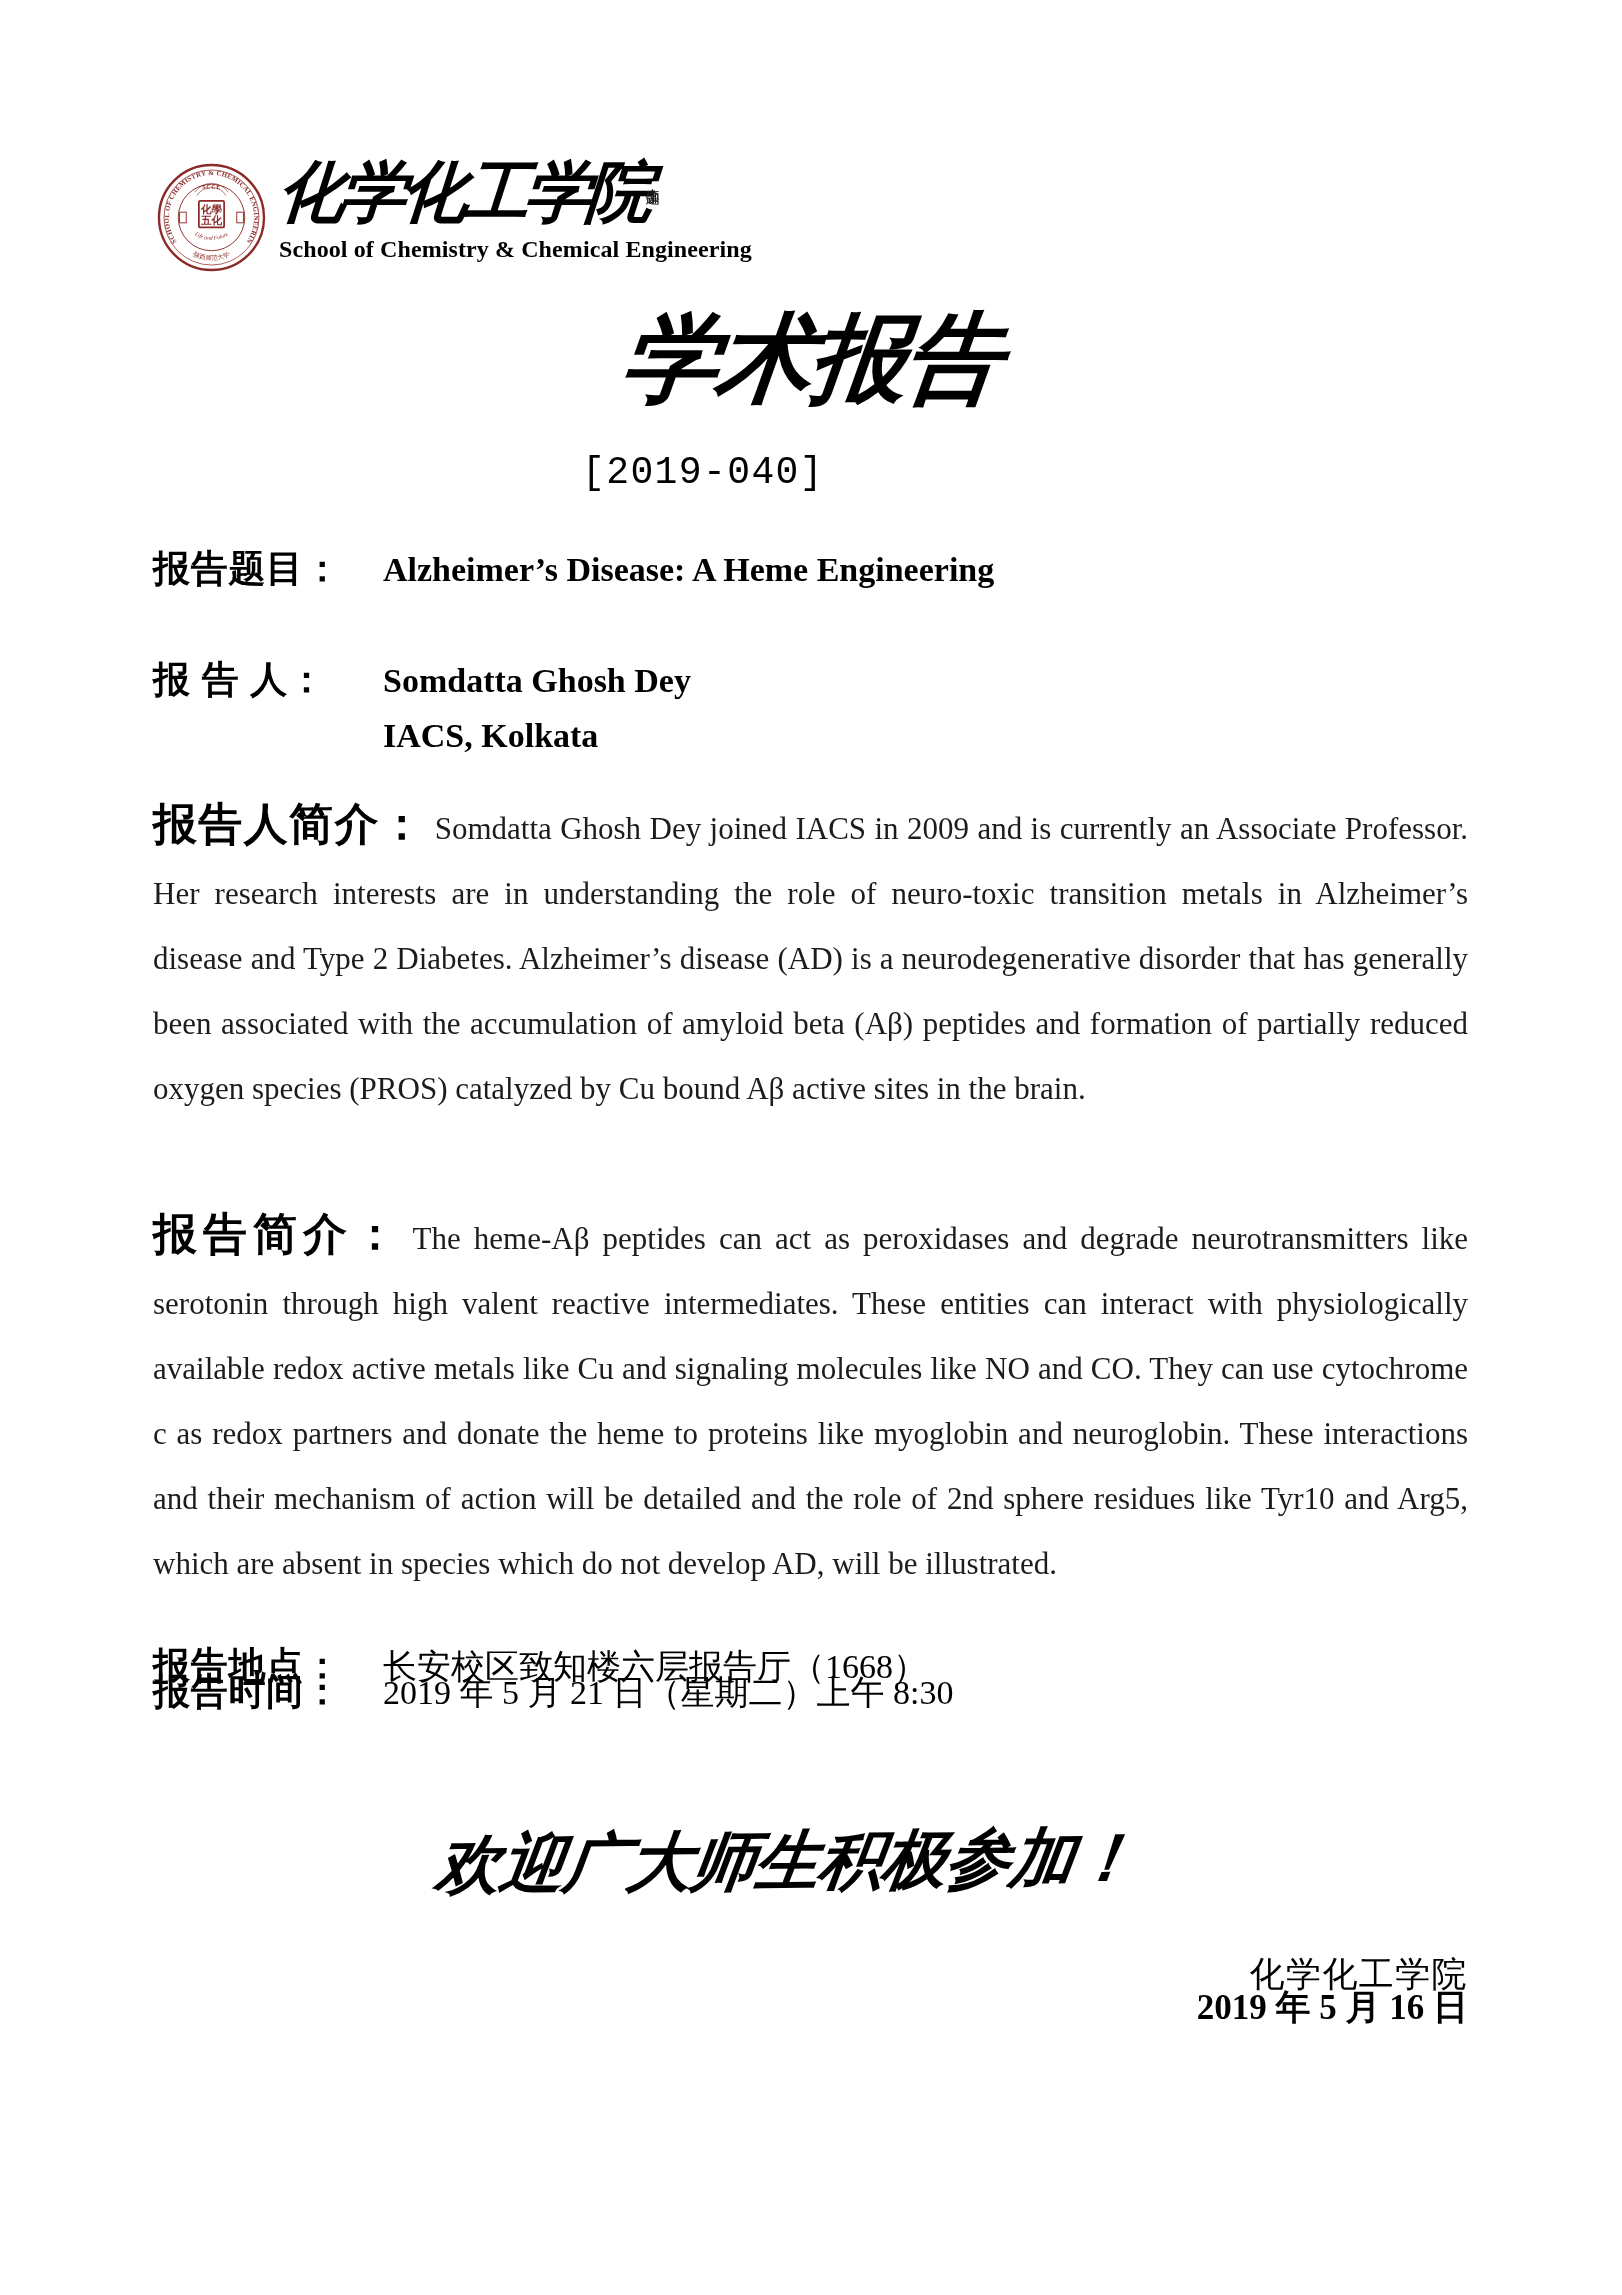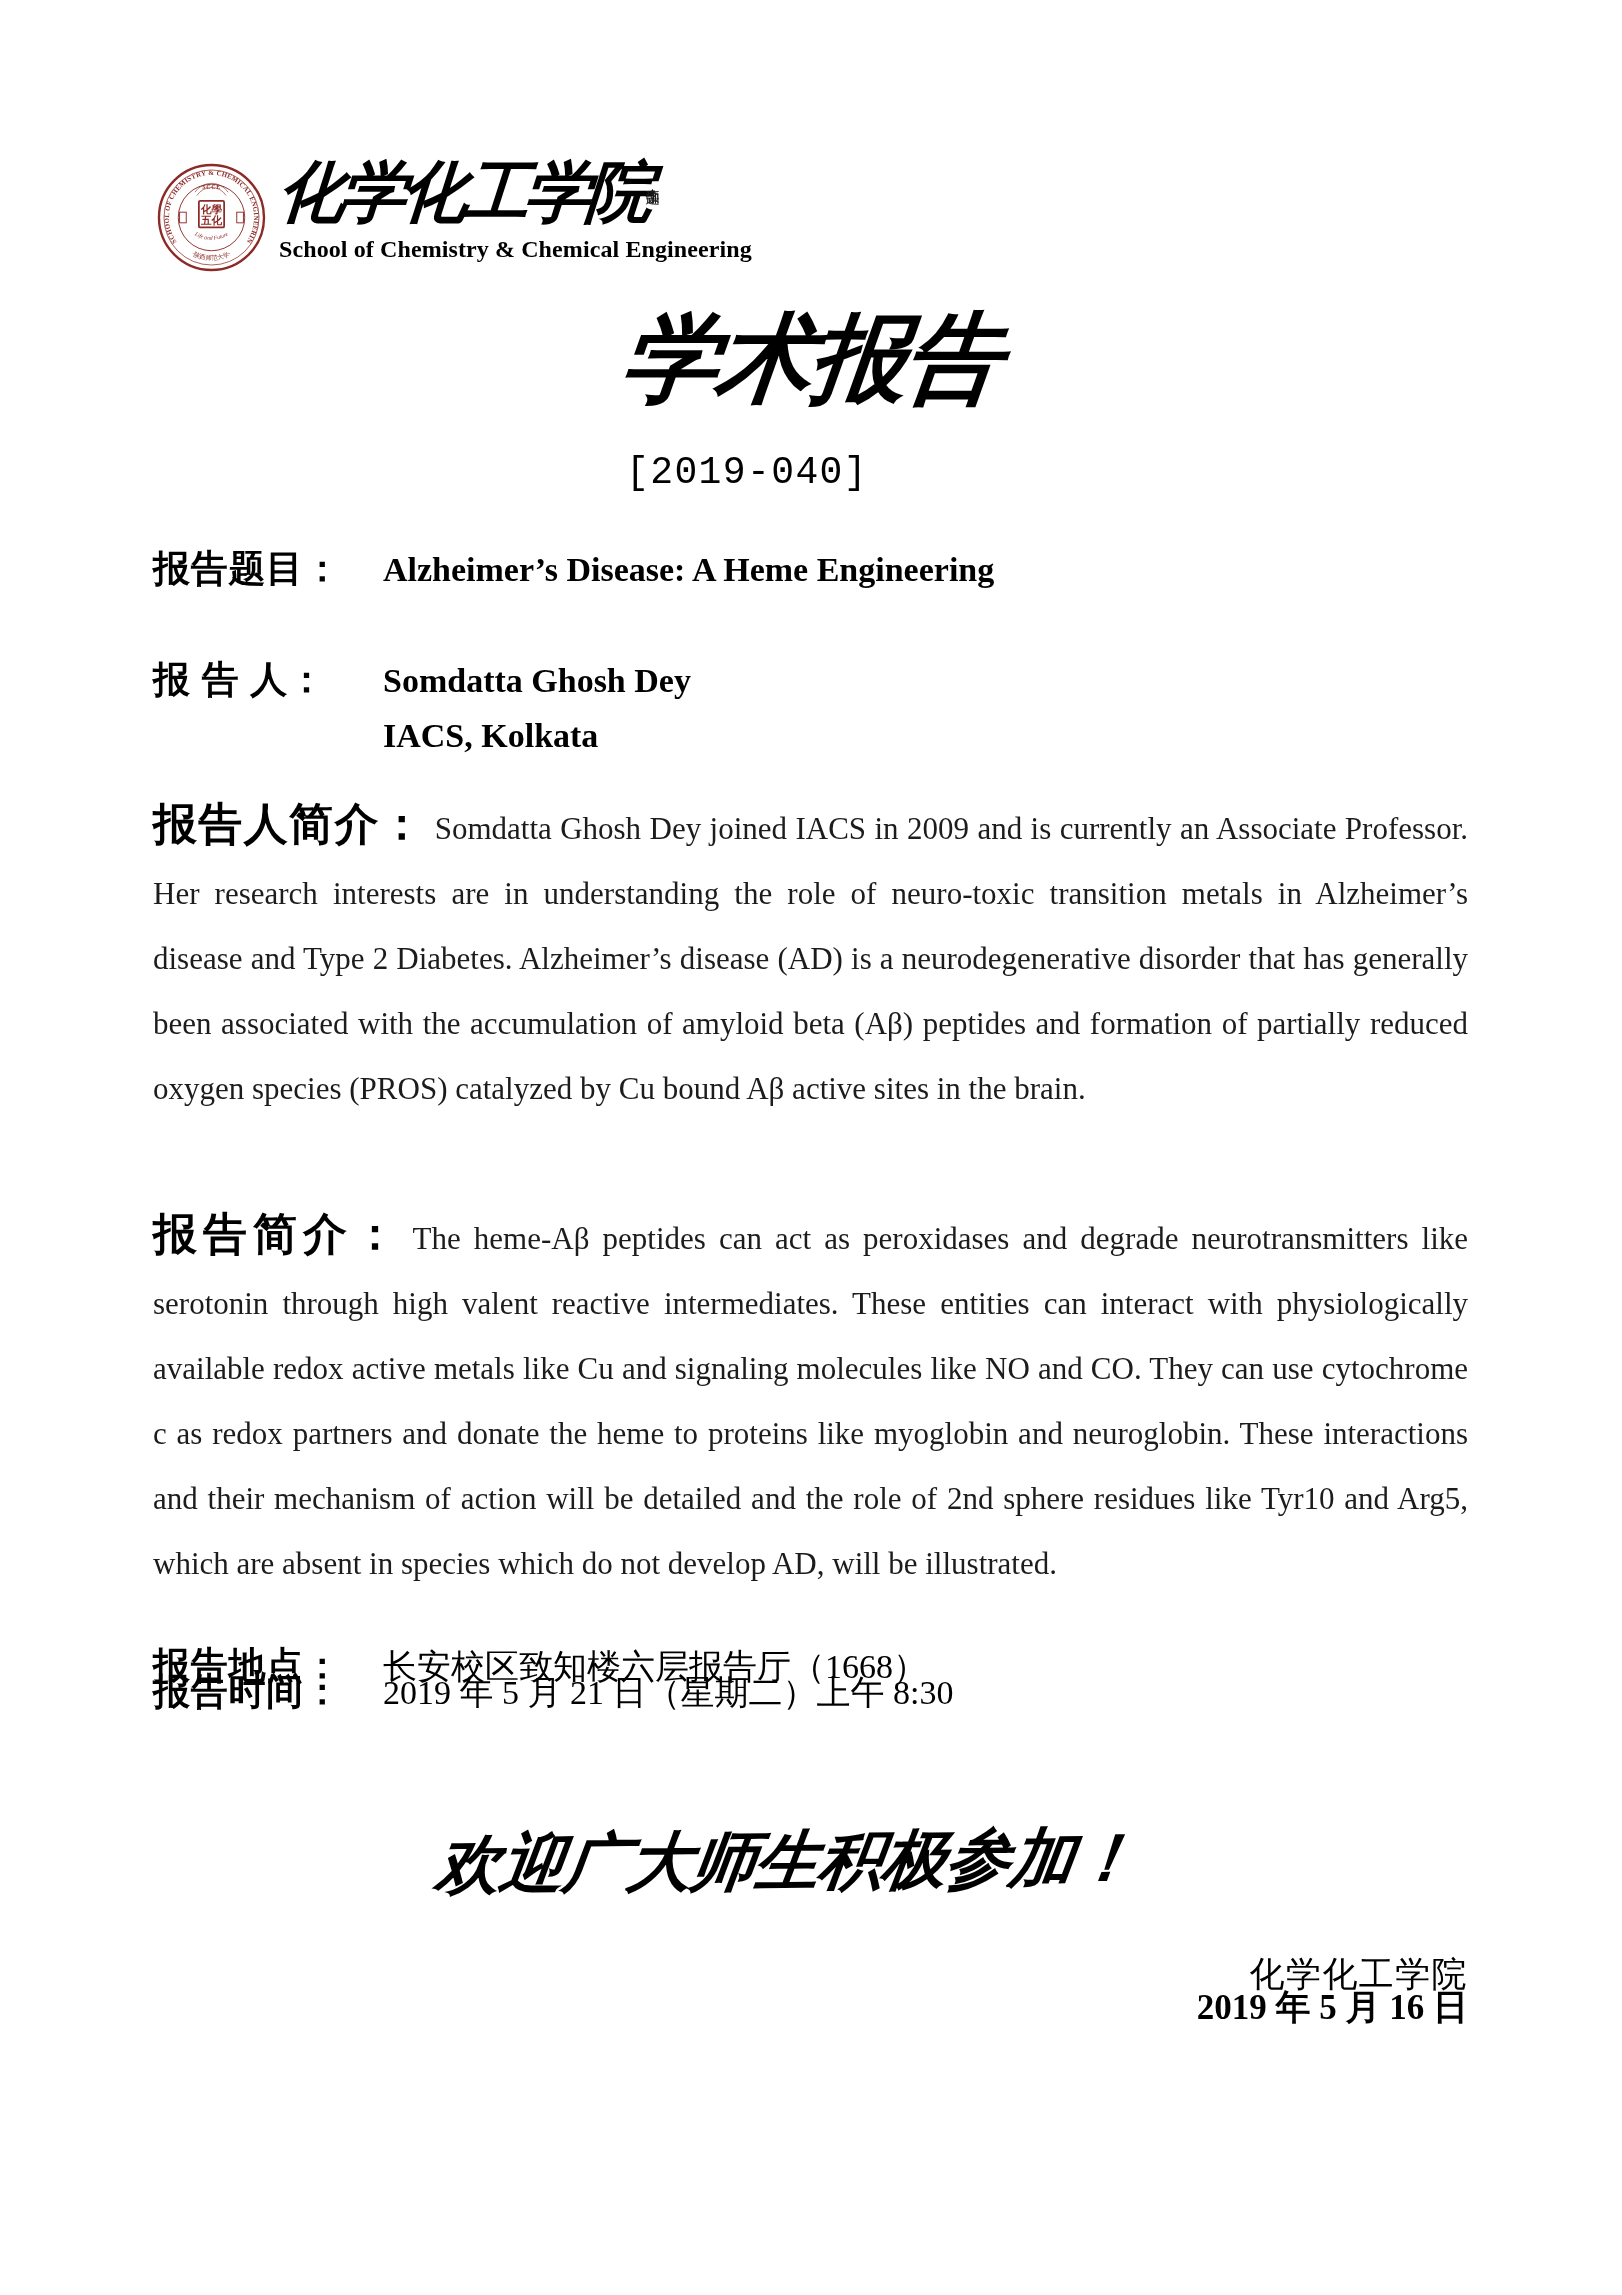--- a/index.html
+++ b/index.html
@@ -33,21 +33,20 @@
   .doc-title{
     position:absolute;left:0;top:300px;width:1622px;text-align:center;
     font-size:97px;line-height:116px;font-weight:900;font-style:italic;
     letter-spacing:-2.7px;transform:skewX(-6deg);
     font-family:"DejaVu Serif","Liberation Serif",serif;
   }
   .doc-number{
     position:absolute;left:0;top:444px;width:1406px;text-align:center;
     font-size:38px;line-height:57px;letter-spacing:1.4px;
     font-family:"Liberation Mono","DejaVu Sans Mono",monospace;
-    margin-left:44px;
   }
 
   
   .row{position:absolute;left:153px;width:1315px;line-height:48px;white-space:nowrap;}
   .row-topic{top:545px;}
   .row-speaker{top:656px;}
   .row-affil{top:712px;padding-left:230px;}
   .row-time{top:1668px;}
   .row-venue{top:1642px;}
   .lbl{

